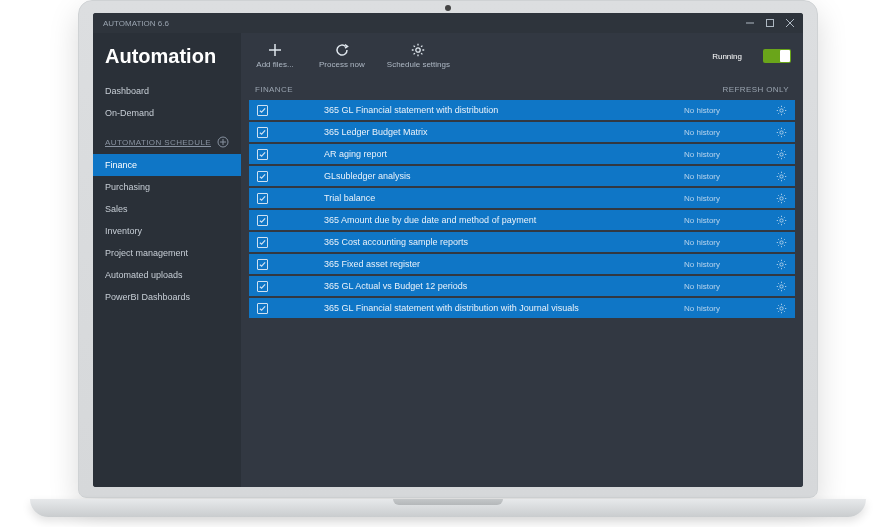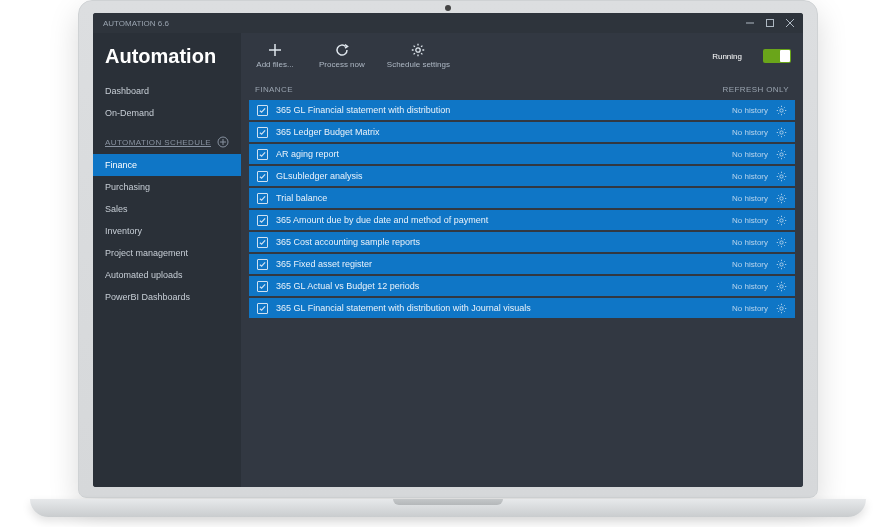--- a/index.html
+++ b/index.html
@@ -174,20 +174,21 @@
     gap:2px;
   }
   .row {
     background:#0f76c6;
     height:20px;
     display:flex;
     align-items:center;
     padding:0 8px;
     color:#eaf2fa;
     font-size:9px;
+    gap:48px;
   }
   .checkbox {
     width:11px;height:11px;
     border:1px solid #cfe1f2;
     border-radius:1px;
     margin-right:8px;
     display:flex;
     align-items:center;
     justify-content:center;
     flex:0 0 11px;

